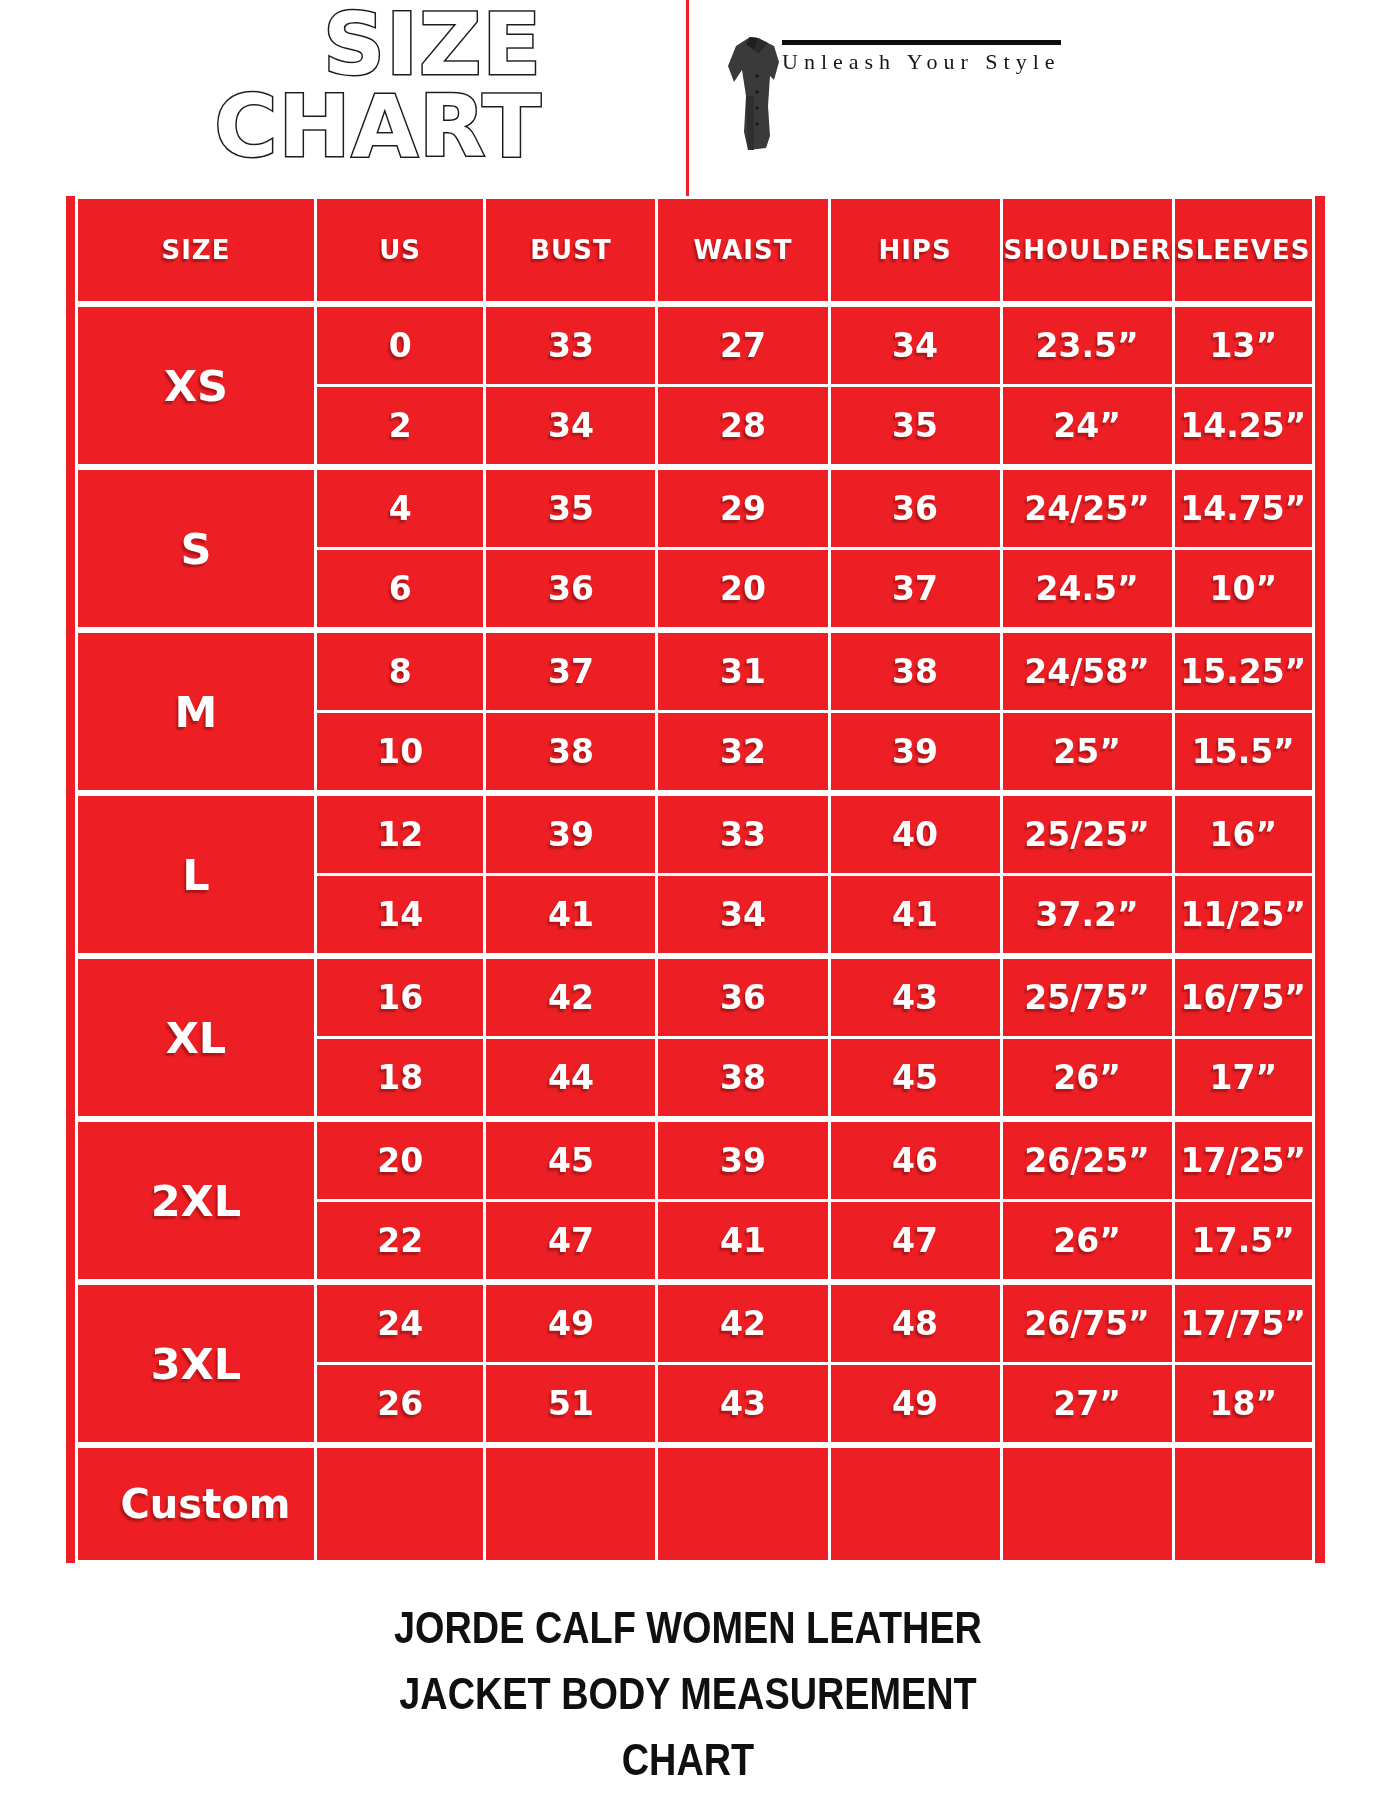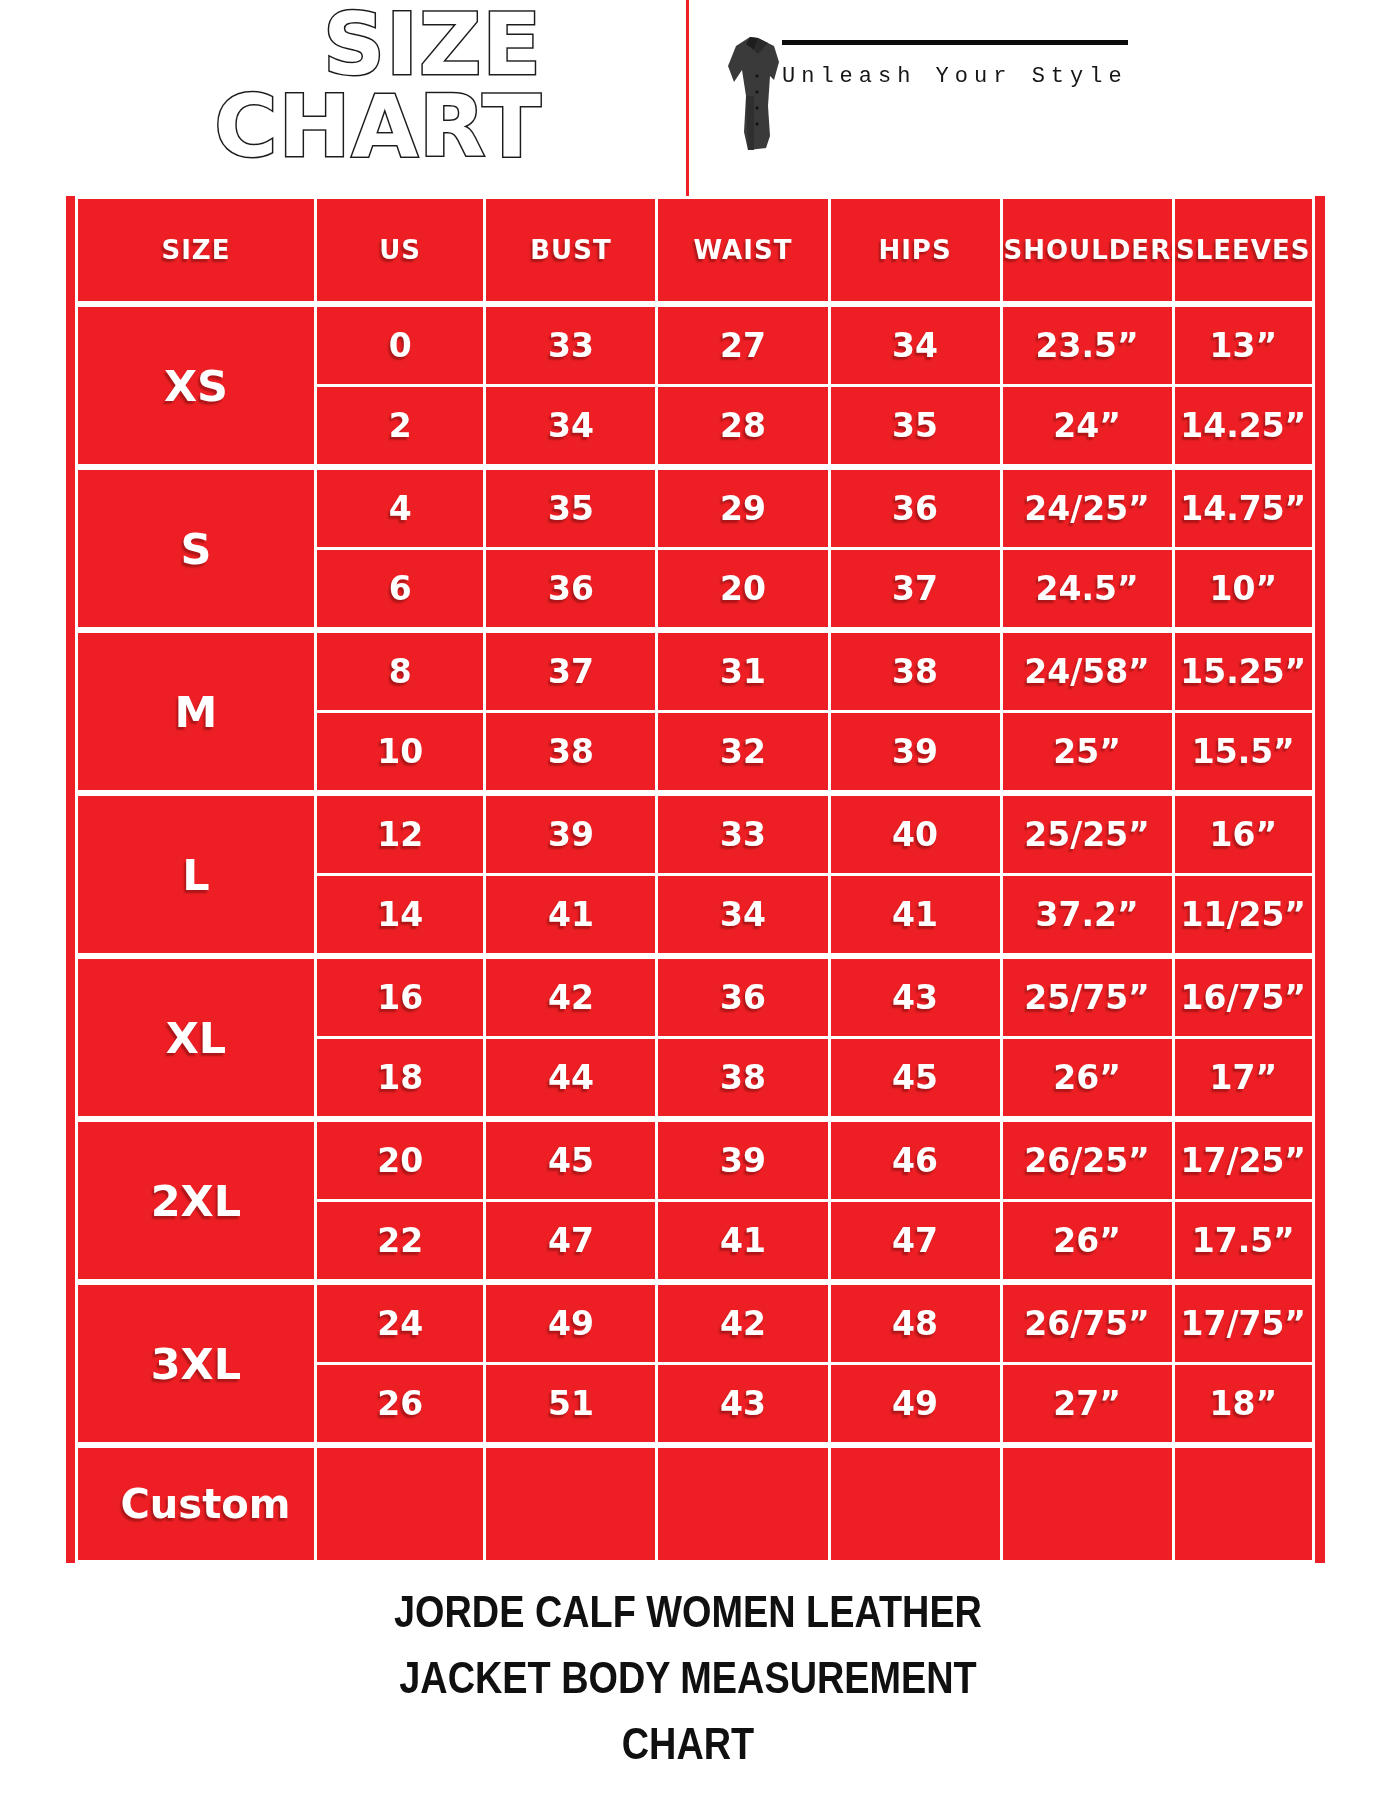--- a/index.html
+++ b/index.html
@@ -22,42 +22,42 @@
   .jorde-box{
     background:#0c0c0c;color:#ffffff;font-weight:bold;font-size:46px;
     padding:6px 16px 10px 14px;border-radius:16px;line-height:1;letter-spacing:1px;
   }
   .calf{
     color:#3c3c3c;font-size:50px;font-weight:normal;margin-left:8px;
     letter-spacing:2px;line-height:1;font-family:"Liberation Sans",sans-serif;
   }
   .logo-line{height:5px;background:#0c0c0c;margin-top:6px;width:100%;}
   .tagline{
-    margin-top:19px;font-size:22px;color:#161616;letter-spacing:6px;
-    white-space:nowrap;font-family:Liberation Mono, monospace;
+    margin-top:4px;font-size:22px;color:#161616;letter-spacing:6px;
+    white-space:nowrap;font-family:Liberation Serif, serif;
   }
   
   .table-wrap{
     box-sizing:border-box;margin-left:66px;width:1259px;
     border-left:9px solid #ED1F24;border-right:10px solid #ED1F24;background:#ffffff;
   }
   table{width:100%;border-collapse:separate;border-spacing:3px;table-layout:fixed;}
   th,td{
     background:#ED1F24;color:#ffffff;text-align:center;vertical-align:middle;
     font-weight:bold;overflow:hidden;
     text-shadow:-2px 3px 2px rgba(95,10,10,0.45);
   }
   th{height:100px;font-size:26px;letter-spacing:1px;}
   td{height:75px;font-size:33px;}
   td.size-cell{font-size:43px;}
   tr.group-start td{border-top:3px solid #ffffff;}
   tr.custom-row td{height:110px;}
   td.custom-cell{font-size:40px;padding-left:20px;}
   
-  .footer{margin-top:16px;text-align:center;color:#101010;}
+  .footer{margin-top:32px;text-align:center;color:#101010;}
   .footer div{
     font-family:"Liberation Sans",sans-serif;font-weight:bold;font-size:44px;
     line-height:66px;transform:scaleX(0.86);transform-origin:center;white-space:nowrap;
   }
 </style>
 </head>
 <body>
 
 <div class="top">
   <div class="size-chart-title">

